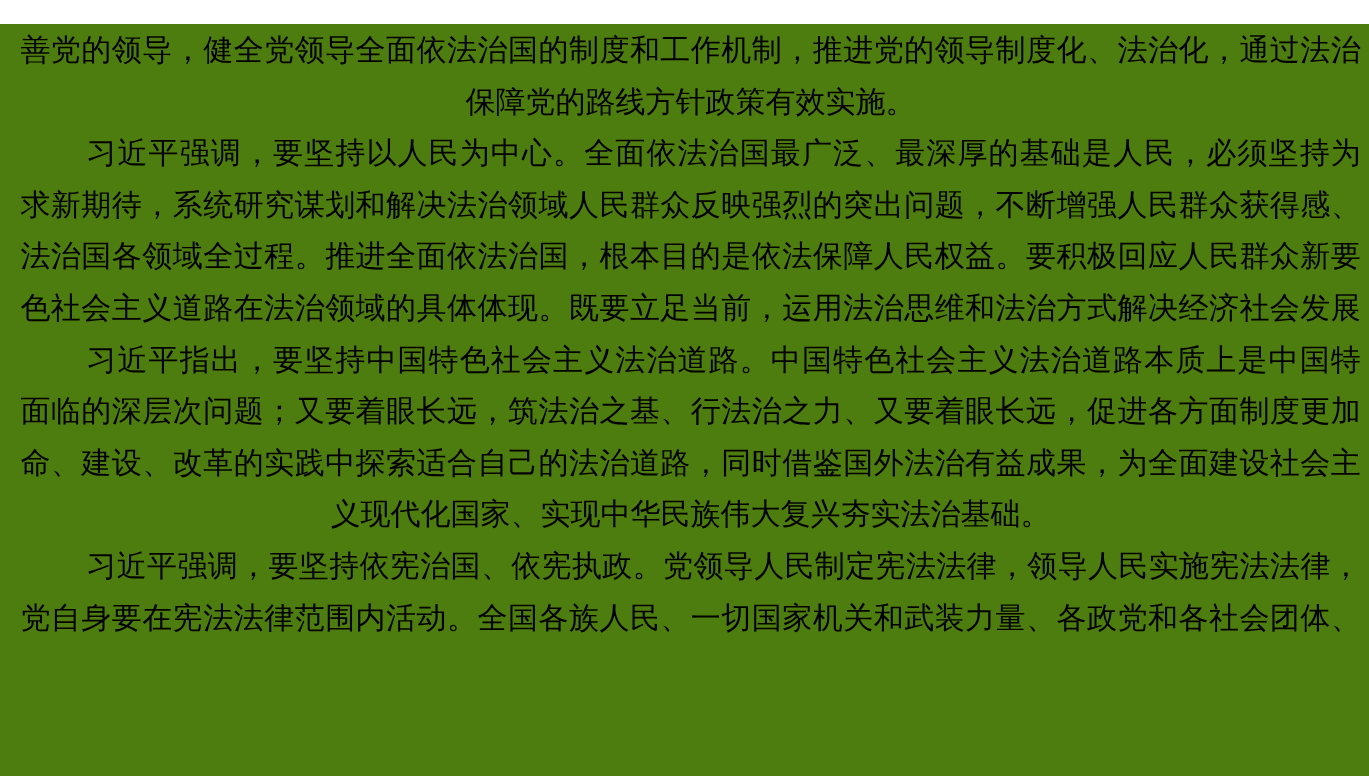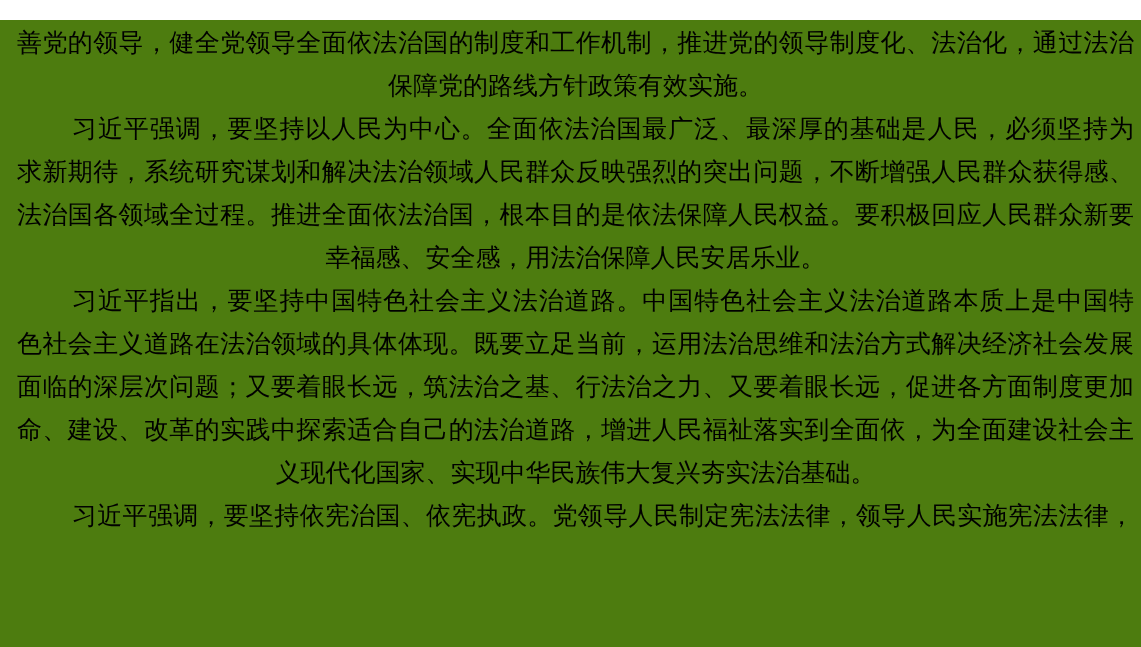--- a/index.html
+++ b/index.html
@@ -47,21 +47,21 @@
 </head>
 <body>
 
 <div class="page">
   <div class="article" style="color: rgb(0, 0, 0);">
       <div class="line justify">善党的领导，健全党领导全面依法治国的制度和工作机制，推进党的领导制度化、法治化，通过法治</div>
       <div class="line">保障党的路线方针政策有效实施。</div>
       <div class="line justify indent">习近平强调，要坚持以人民为中心。全面依法治国最广泛、最深厚的基础是人民，必须坚持为</div>
       <div class="line justify">求新期待，系统研究谋划和解决法治领域人民群众反映强烈的突出问题，不断增强人民群众获得感、</div>
       <div class="line justify">法治国各领域全过程。推进全面依法治国，根本目的是依法保障人民权益。要积极回应人民群众新要</div>
-      <div class="line">幸福感、安全感，用法治保障人民安居乐业。</div>
+      <div class="line justify">色社会主义道路在法治领域的具体体现。既要立足当前，运用法治思维和法治方式解决经济社会发展</div>
       <div class="line justify indent">习近平指出，要坚持中国特色社会主义法治道路。中国特色社会主义法治道路本质上是中国特</div>
-      <div class="line justify">色社会主义道路在法治领域的具体体现。既要立足当前，运用法治思维和法治方式解决经济社会发展</div>
       <div class="line justify">面临的深层次问题；又要着眼长远，筑法治之基、行法治之力、又要着眼长远，促进各方面制度更加成</div>
-      <div class="line justify">命、建设、改革的实践中探索适合自己的法治道路，增进人民福祉落实到全面依，为全面建设社会主</div>
+      <div class="line justify">命、建设、改革的实践中探索适合自己的法治道路，同时借鉴国外法治有益成果，为全面建设社会主</div>
       <div class="line">义现代化国家、实现中华民族伟大复兴夯实法治基础。</div>
       <div class="line justify indent">习近平强调，要坚持依宪治国、依宪执政。党领导人民制定宪法法律，领导人民实施宪法法律，</div>
+      <div class="line justify">党自身要在宪法法律范围内活动。全国各族人民、一切国家机关和武装力量、各政党和各社会团体、</div>
     </div>
 </div>
 
 </body></html>

